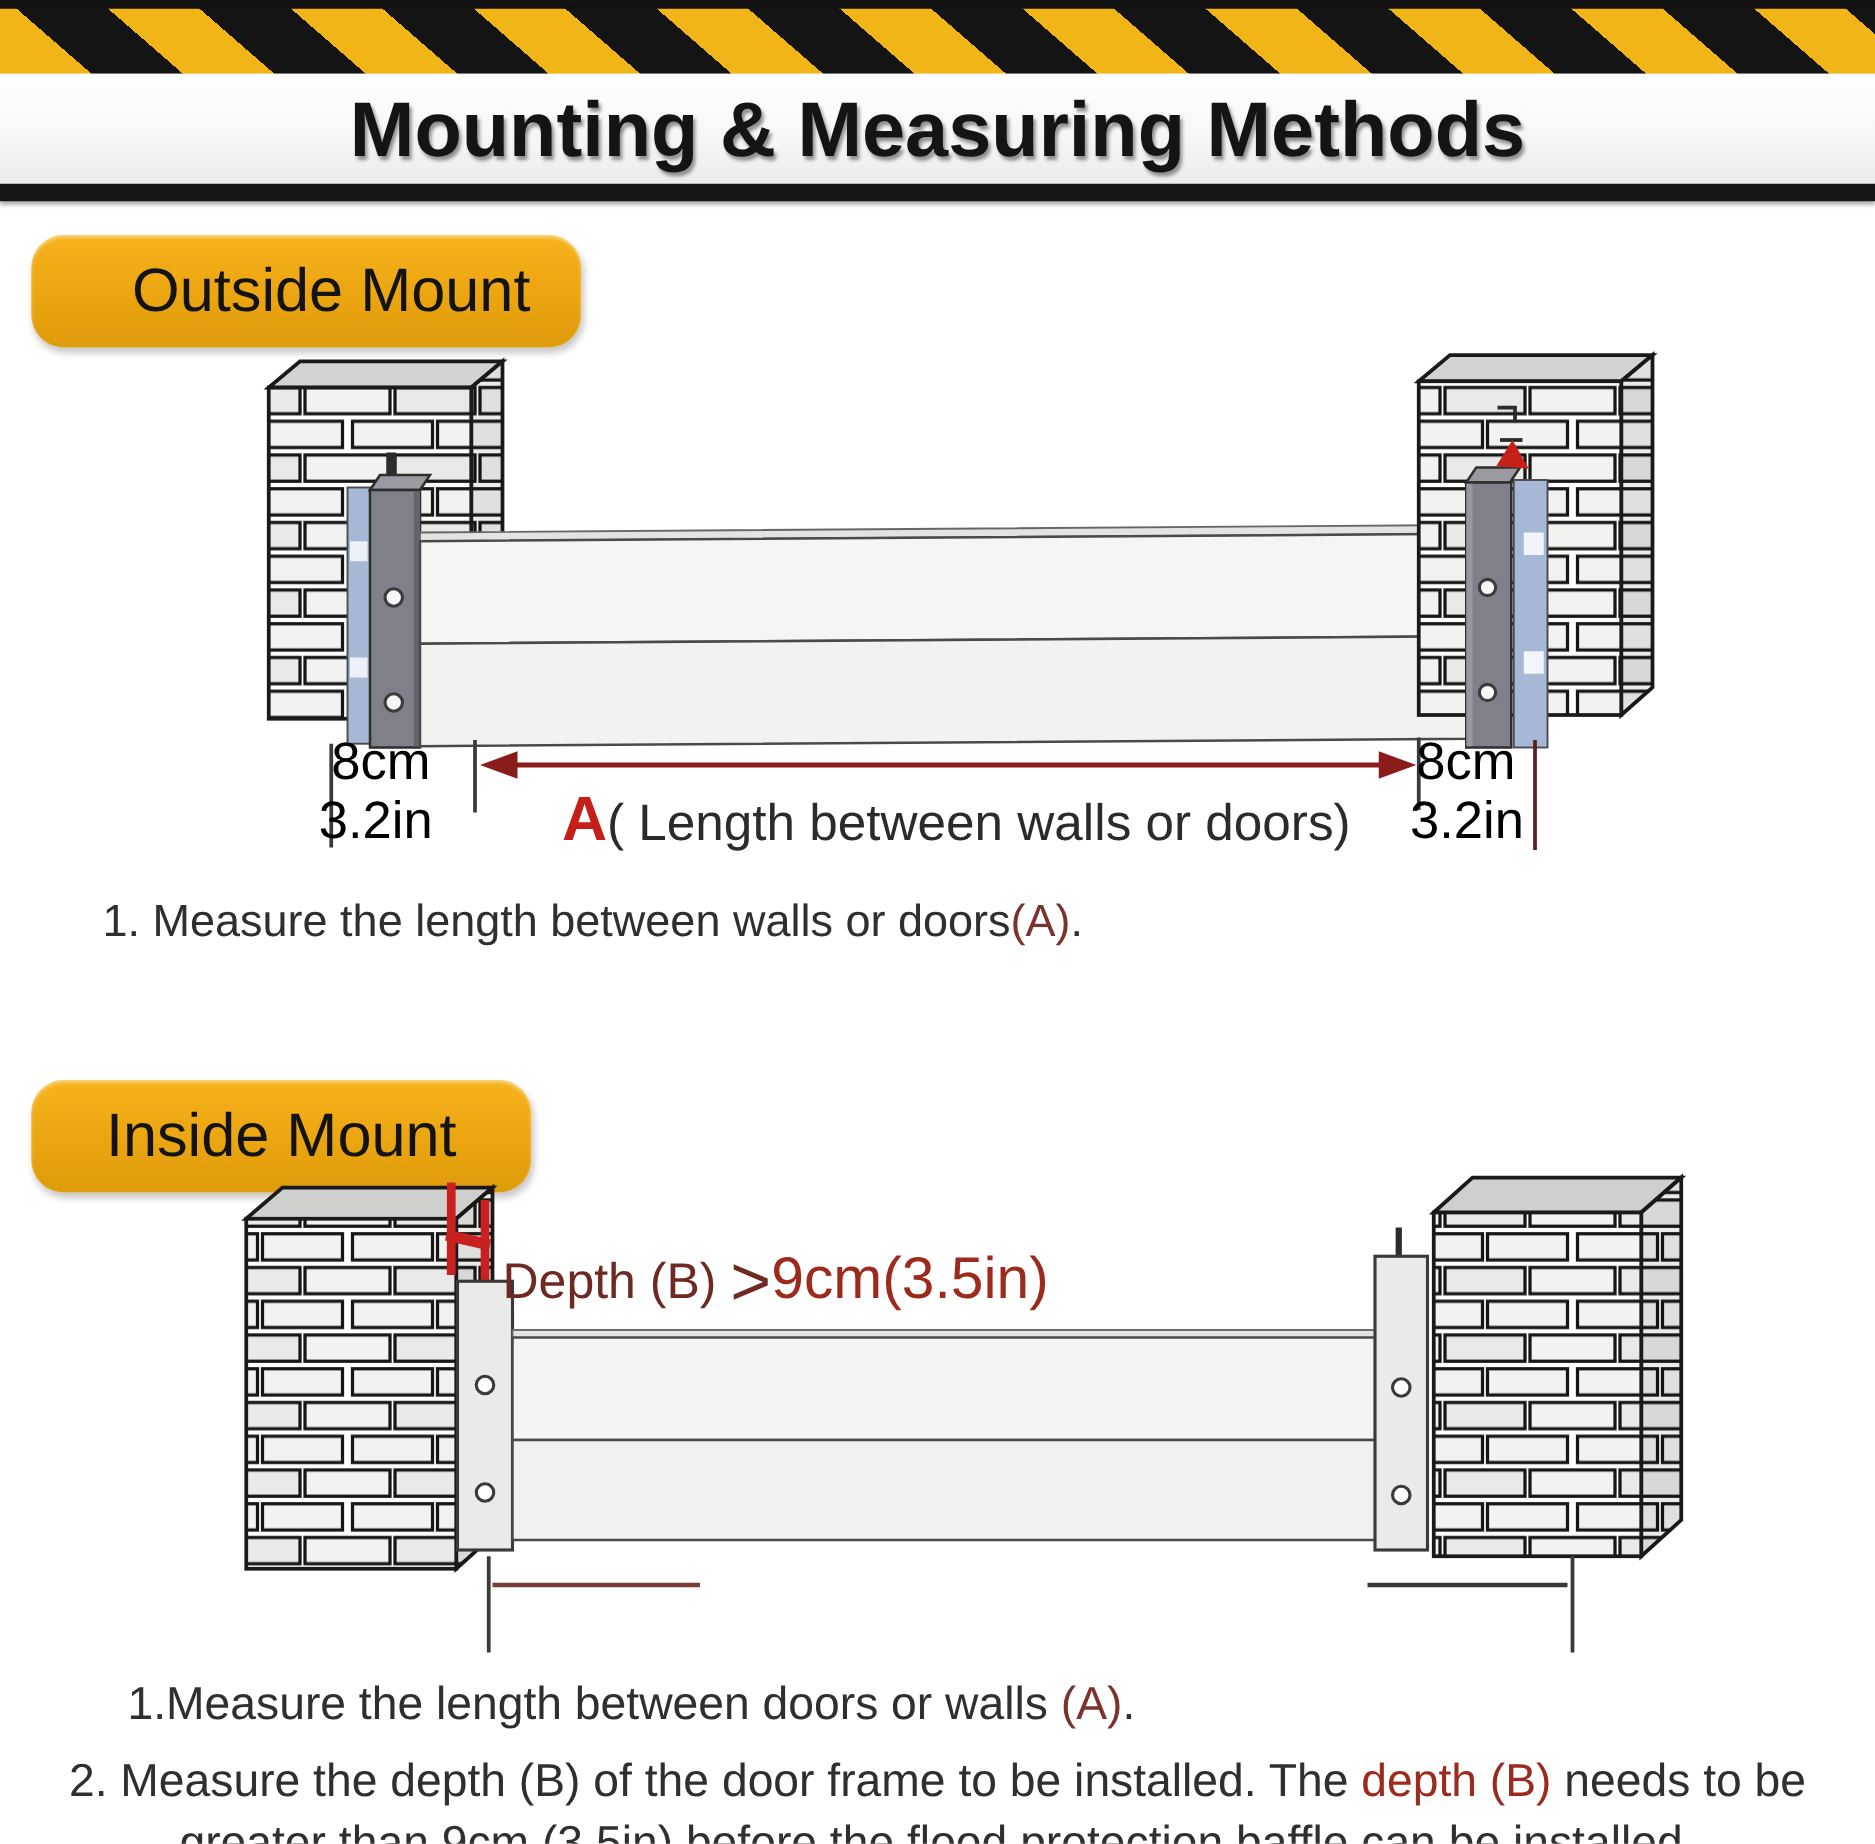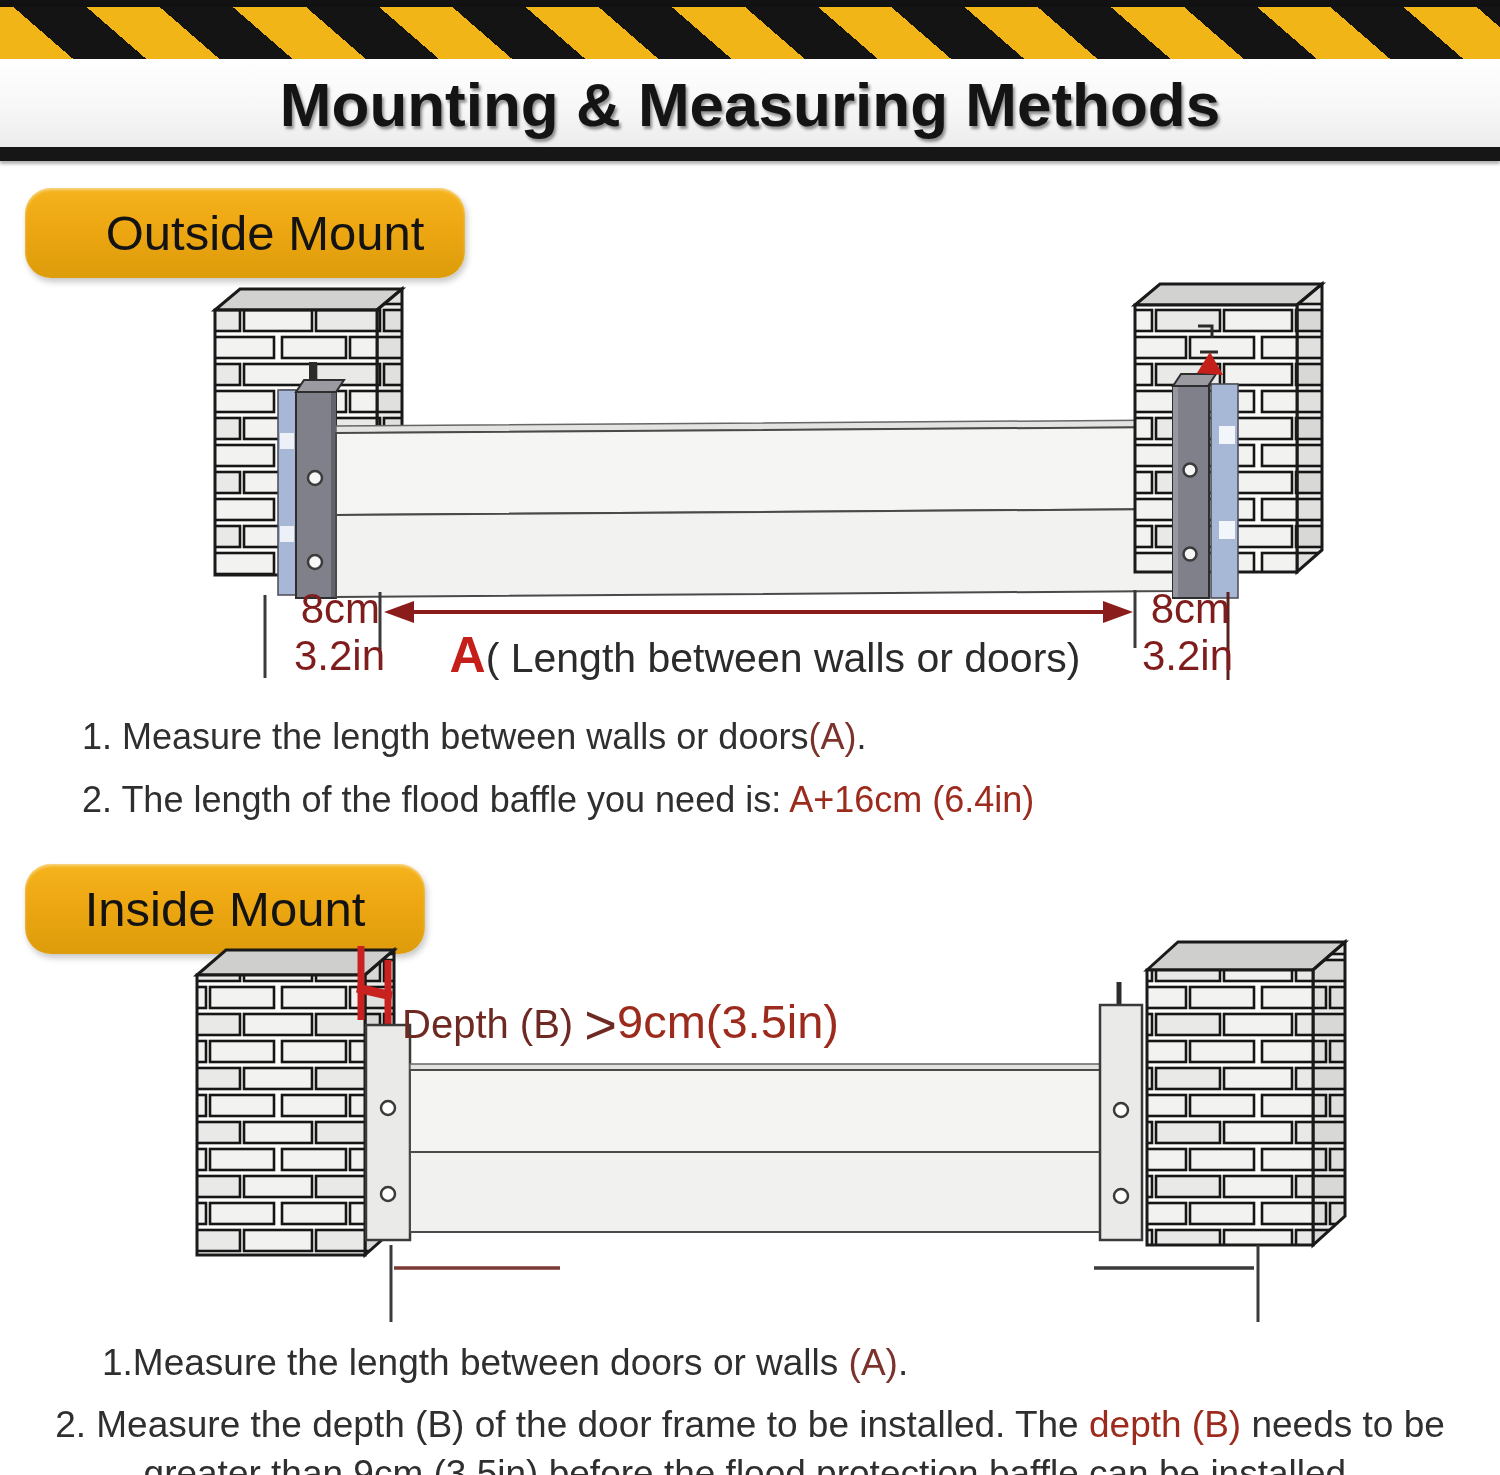--- a/index.html
+++ b/index.html
@@ -44,21 +44,21 @@
     font-size:49px;color:#131313;
     box-shadow:2px 4px 6px rgba(0,0,0,0.22), inset 0 2px 3px rgba(255,255,255,0.45);
   }
   #badge-outside{top:188px;padding-left:40px;}
   #badge-inside{top:864px;}
   
   .diagram{position:absolute;left:0;width:1500px;height:400px;}
   #diagram-outside{top:280px;}
   #diagram-inside{top:930px;}
   .diagram svg{position:absolute;top:0;left:0;}
-  .dim-label{position:absolute;text-align:right;font-size:42px;color:#7f1d1d;white-space:nowrap;}
+  .dim-label{position:absolute;text-align:left;font-size:42px;color:#000000;white-space:nowrap;}
   .span-label{position:absolute;text-align:center;font-size:41px;color:#2b2b2b;white-space:nowrap;}
   .span-label .var-red{color:var(--bright-red);font-weight:bold;font-size:50px;}
   #d2-span-label{font-size:46px;}
   #d2-span-label .var-red{font-size:46px;font-weight:normal;color:#a8352c;}
   .depth-label{position:absolute;left:402px;top:14px;white-space:nowrap;color:var(--depth-red);font-size:40px;margin-top:48px;}
   .depth-label .gt{font-size:56px;vertical-align:-6px;}
   .depth-label .val{font-size:47px;color:var(--highlight-red);}
   
   .steps{position:absolute;left:0;width:1500px;font-size:36px;color:#2f2f2f;}
   #steps-outside{top:716px;}
@@ -163,21 +163,20 @@
   <div class="dim-label" style="left:255px;top:352px;width:130px;">3.2in</div>
   <div class="dim-label" style="left:1133px;top:305px;width:97px;">8cm</div>
   <div class="dim-label" style="left:1128px;top:352px;width:105px;">3.2in</div>
   <div class="span-label" style="left:375px;top:346px;width:780px;">
     <span class="var-red">A</span><span>( Length between walls or doors)</span>
   </div>
 </div>
 
 <div class="steps" id="steps-outside">
   <div class="step"><span>1. Measure the length between walls or doors</span><span class="hl-soft">(A)</span><span>.</span></div>
-  <div class="step"><span>2. The length of the flood baffle you need is: </span><span class="hl">A+16cm (6.4in)</span></div>
 </div>
 
 <div class="mount-badge" id="badge-inside">
   <span>Inside Mount</span>
 </div>
 
 <div class="diagram" id="diagram-inside">
   <svg width="1500" height="400" viewBox="0 0 1500 400">
     <defs>
       <pattern id="bricks2" width="140" height="54" patternUnits="userSpaceOnUse">

